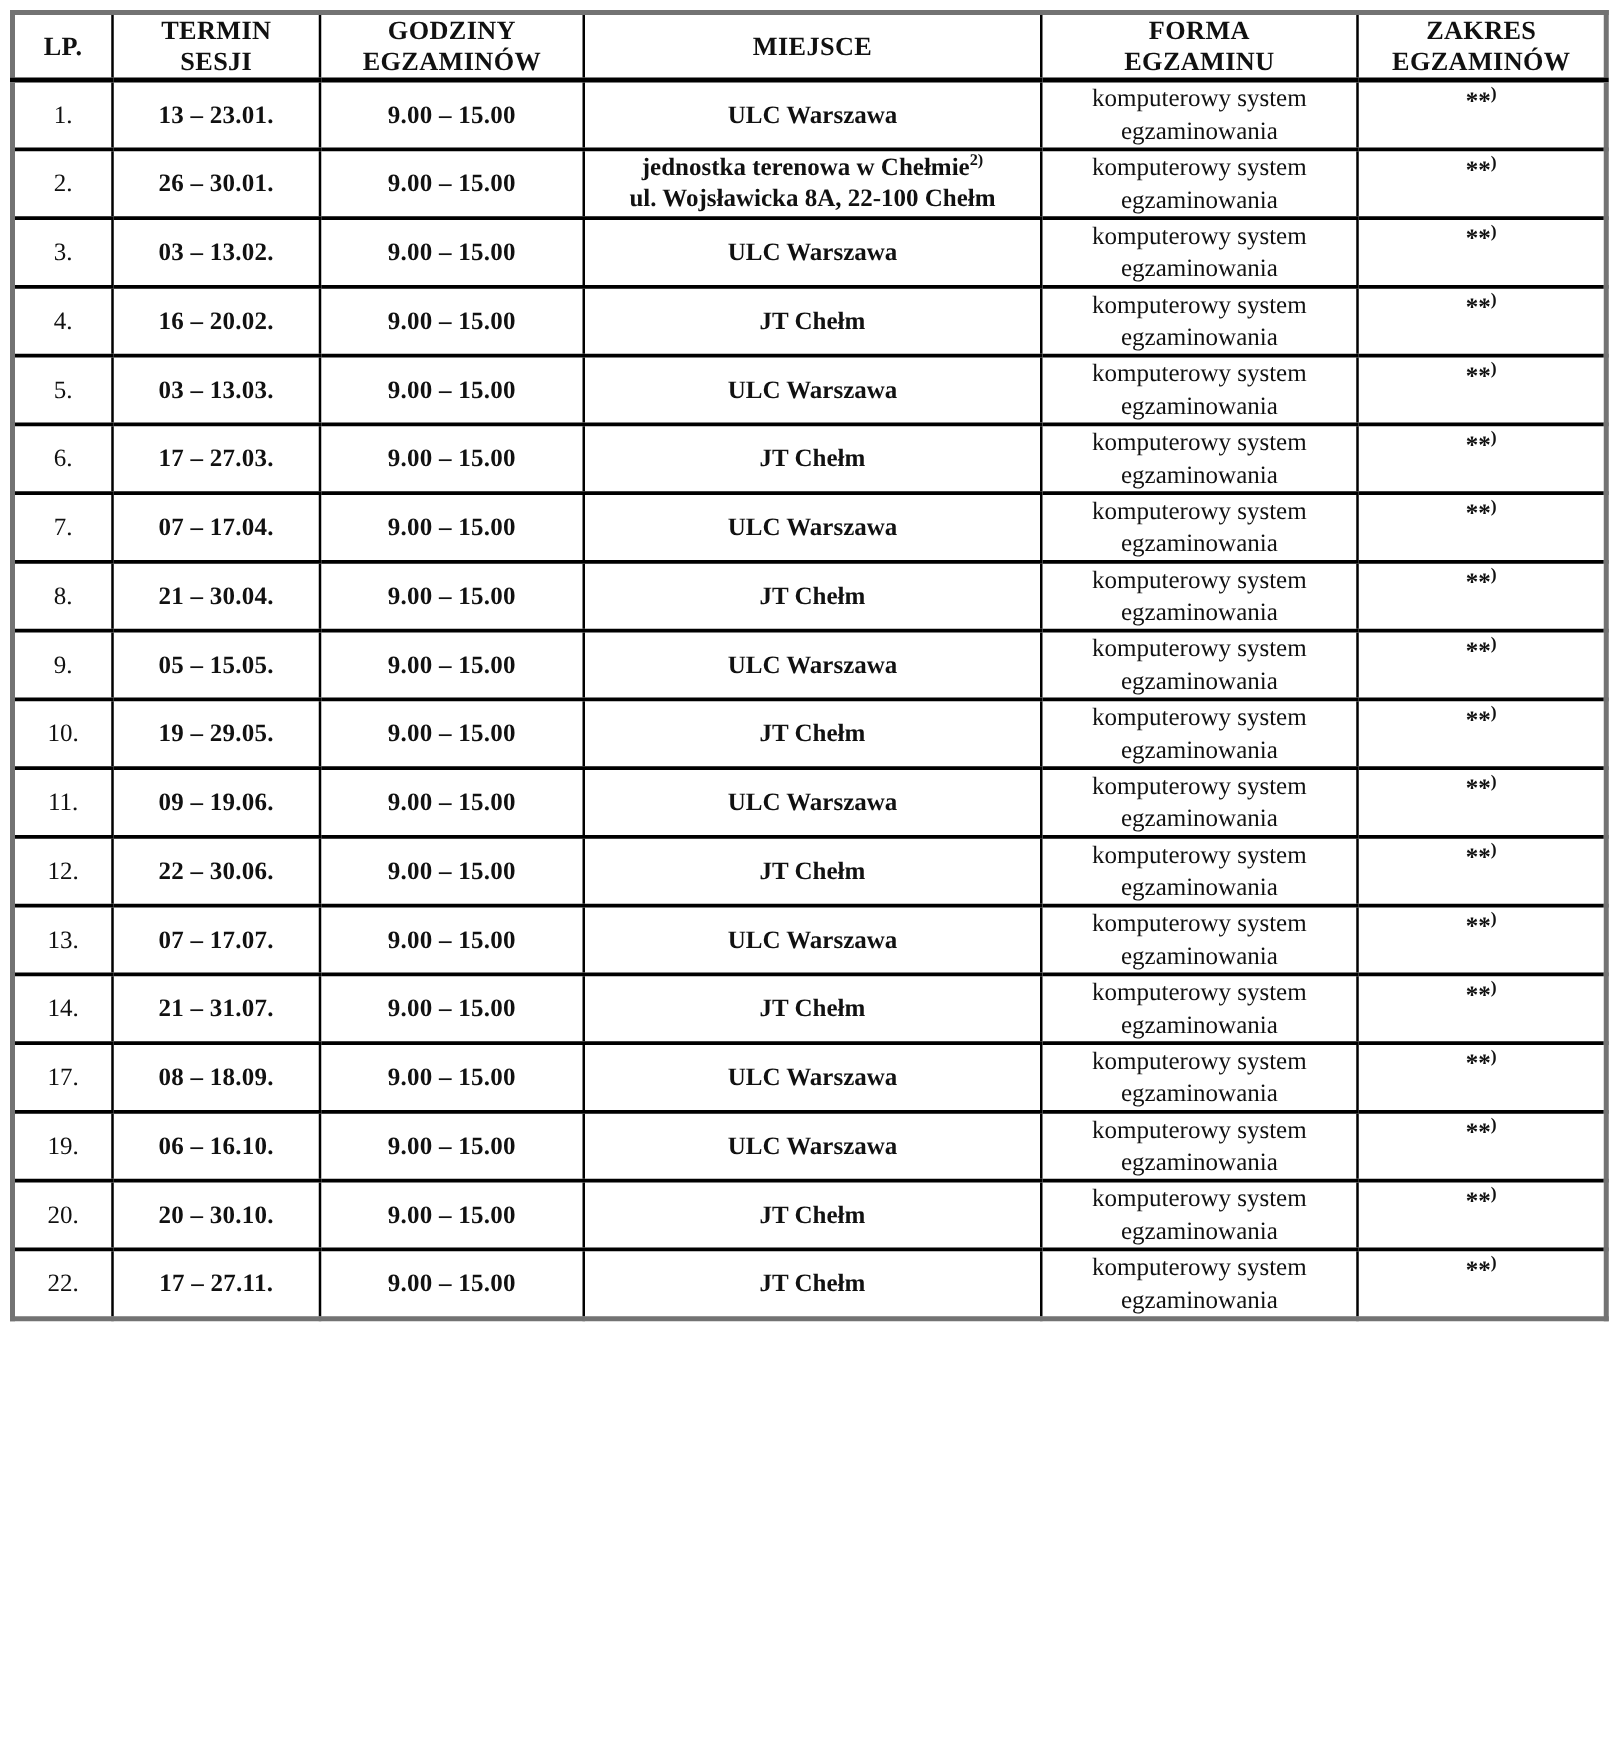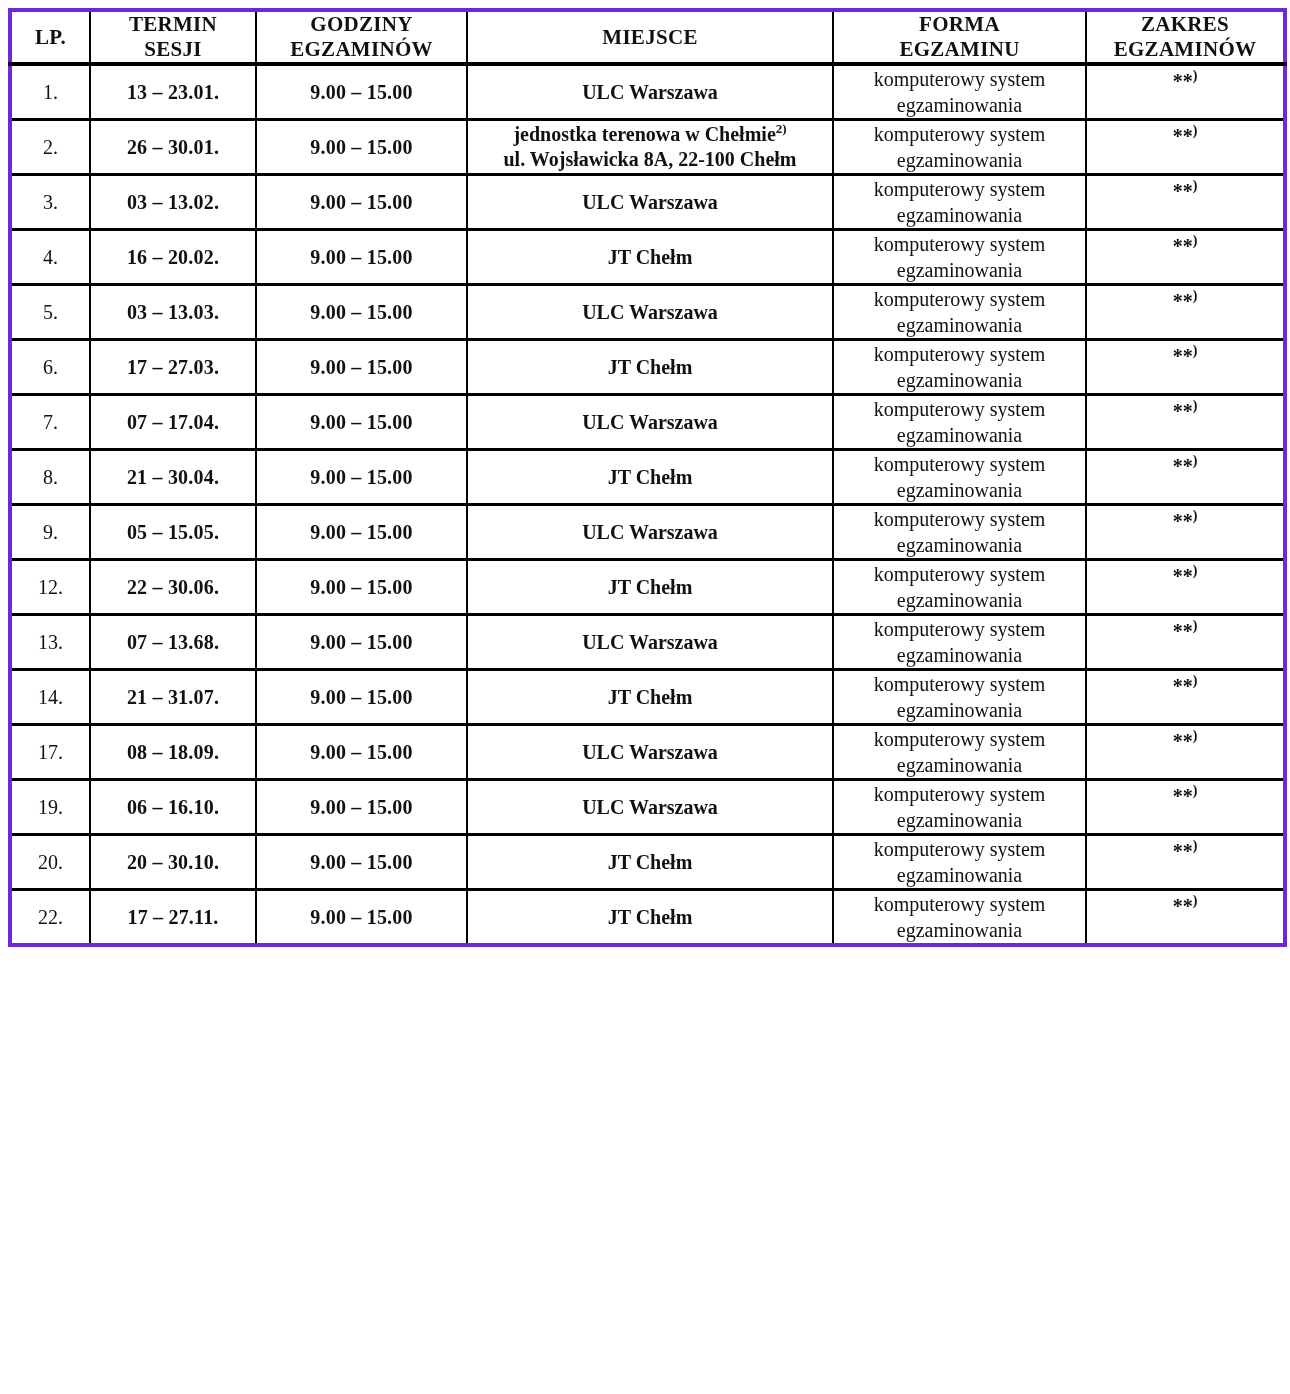--- a/index.html
+++ b/index.html
@@ -16,21 +16,21 @@
     box-sizing: border-box;
     width: 1290px;
     height: 1394px;
     padding: 8px 7px 4px 8px;
     background: #ffffff;
   }
   table.sessions {
     border-collapse: collapse;
     table-layout: fixed;
     width: 1275px;
-    border: 4px solid #6d28d9;
+    border: 4px solid #737373;
   }
   th, td {
     border-left: 2px solid #000000;
     border-right: 2px solid #000000;
     border-top: 3px solid #000000;
     border-bottom: 3px solid #000000;
     padding: 0 4px;
     overflow: hidden;
   }
   thead th {
@@ -172,31 +172,49 @@
         <tr>
           <td class="c-lp">9.</td>
           <td class="c-termin">05 – 15.05.</td>
           <td class="c-godziny">9.00 – 15.00</td>
           <td class="c-miejsce">ULC Warszawa</td>
           <td class="c-forma">komputerowy system
 egzaminowania</td>
           <td class="c-zakres">**<sup>)</sup></td>
         </tr>
         <tr>
+          <td class="c-lp">10.</td>
+          <td class="c-termin">19 – 29.05.</td>
+          <td class="c-godziny">9.00 – 15.00</td>
+          <td class="c-miejsce">JT Chełm</td>
+          <td class="c-forma">komputerowy system
+egzaminowania</td>
+          <td class="c-zakres">**<sup>)</sup></td>
+        </tr>
+        <tr>
+          <td class="c-lp">11.</td>
+          <td class="c-termin">09 – 19.06.</td>
+          <td class="c-godziny">9.00 – 15.00</td>
+          <td class="c-miejsce">ULC Warszawa</td>
+          <td class="c-forma">komputerowy system
+egzaminowania</td>
+          <td class="c-zakres">**<sup>)</sup></td>
+        </tr>
+        <tr>
           <td class="c-lp">12.</td>
           <td class="c-termin">22 – 30.06.</td>
           <td class="c-godziny">9.00 – 15.00</td>
           <td class="c-miejsce">JT Chełm</td>
           <td class="c-forma">komputerowy system
 egzaminowania</td>
           <td class="c-zakres">**<sup>)</sup></td>
         </tr>
         <tr>
           <td class="c-lp">13.</td>
-          <td class="c-termin">07 – 13.68.</td>
+          <td class="c-termin">07 – 17.07.</td>
           <td class="c-godziny">9.00 – 15.00</td>
           <td class="c-miejsce">ULC Warszawa</td>
           <td class="c-forma">komputerowy system
 egzaminowania</td>
           <td class="c-zakres">**<sup>)</sup></td>
         </tr>
         <tr>
           <td class="c-lp">14.</td>
           <td class="c-termin">21 – 31.07.</td>
           <td class="c-godziny">9.00 – 15.00</td>

